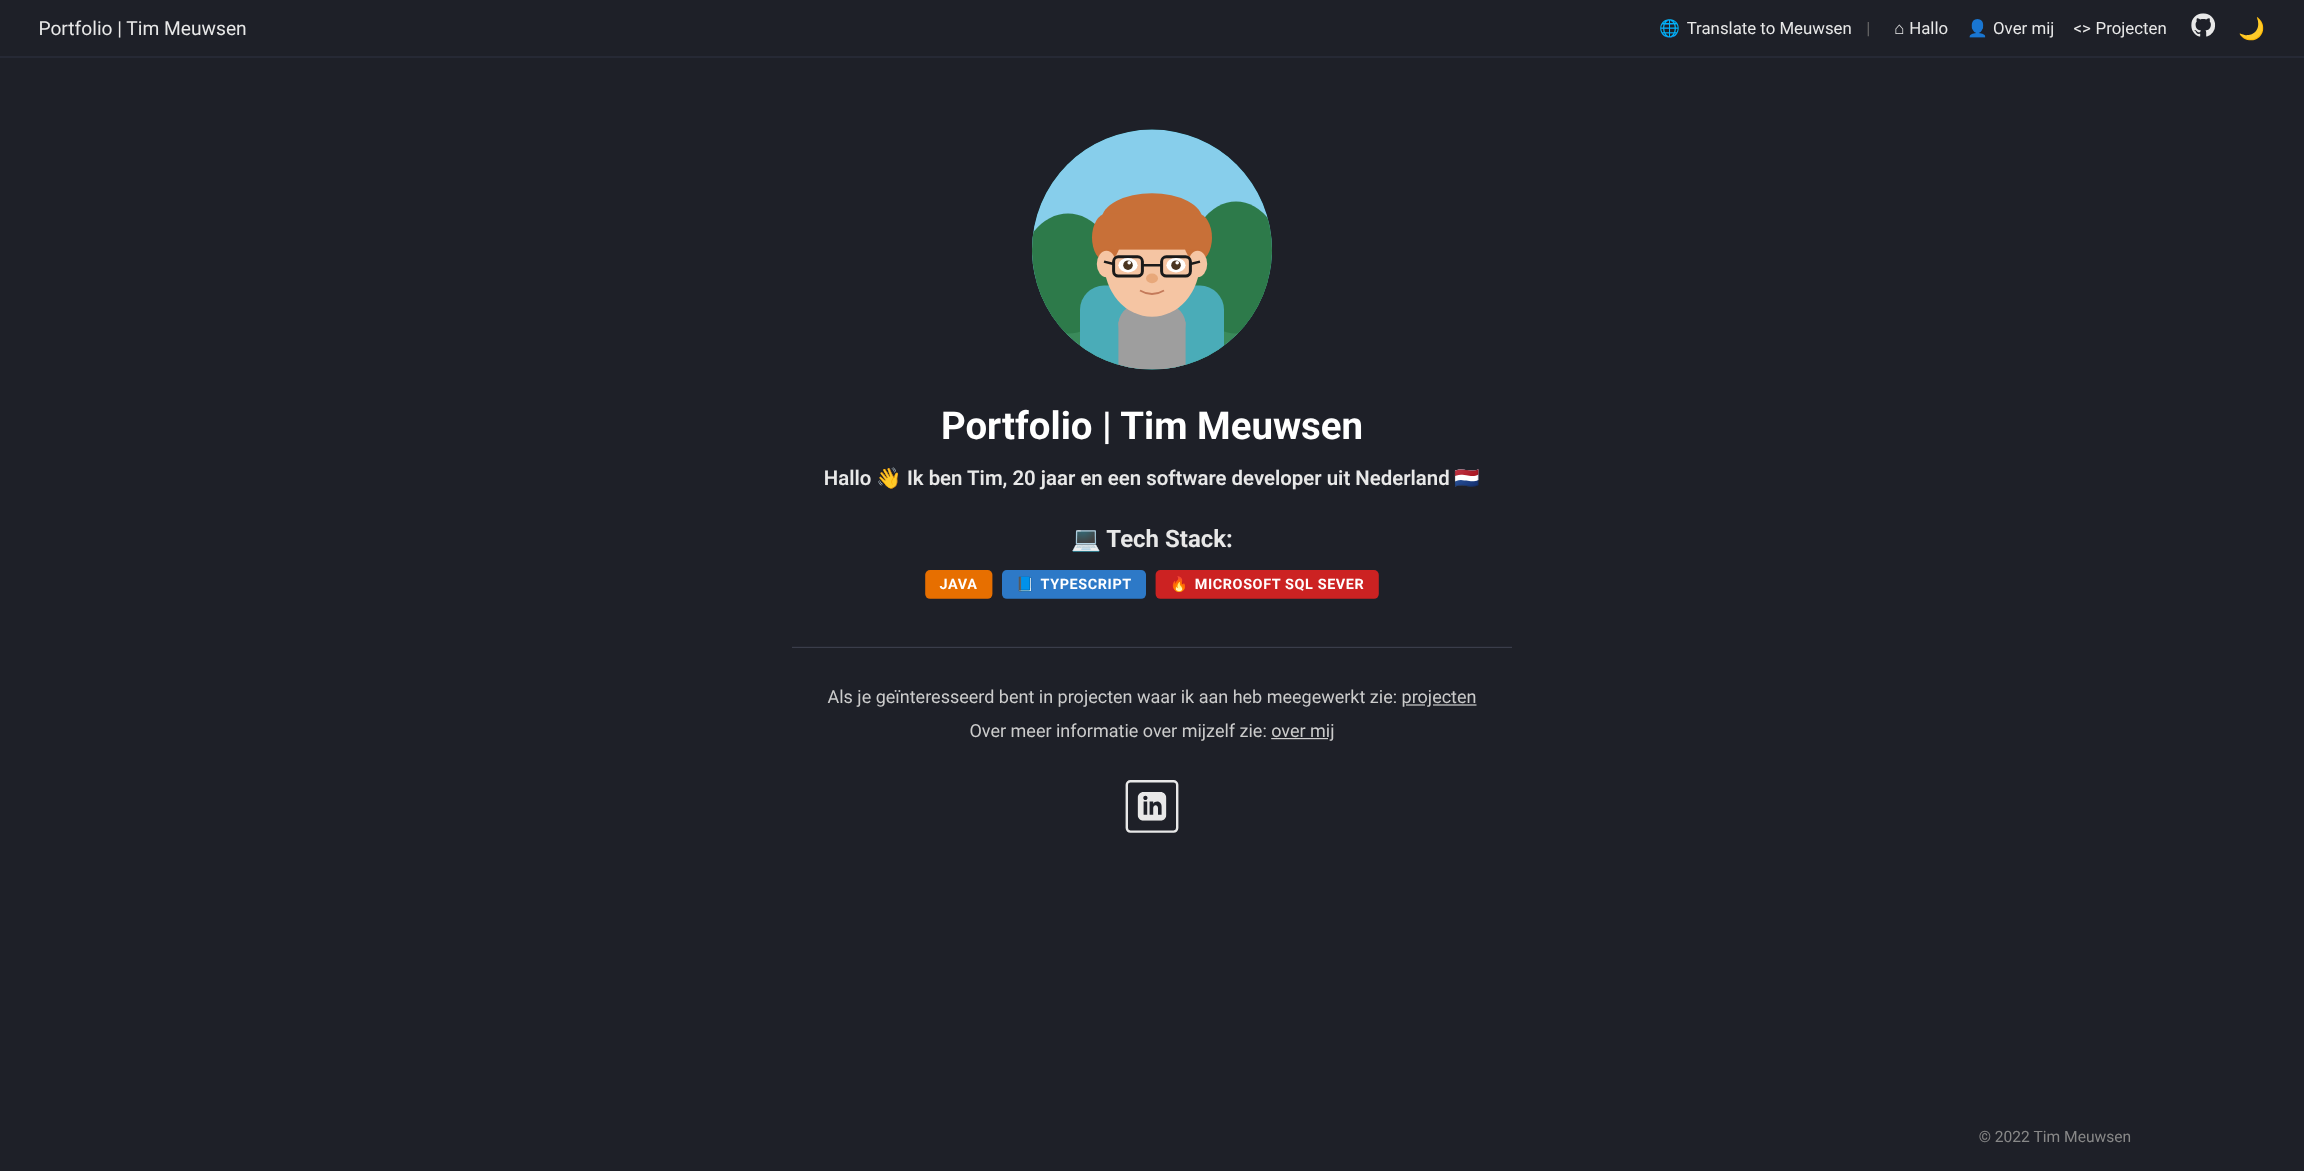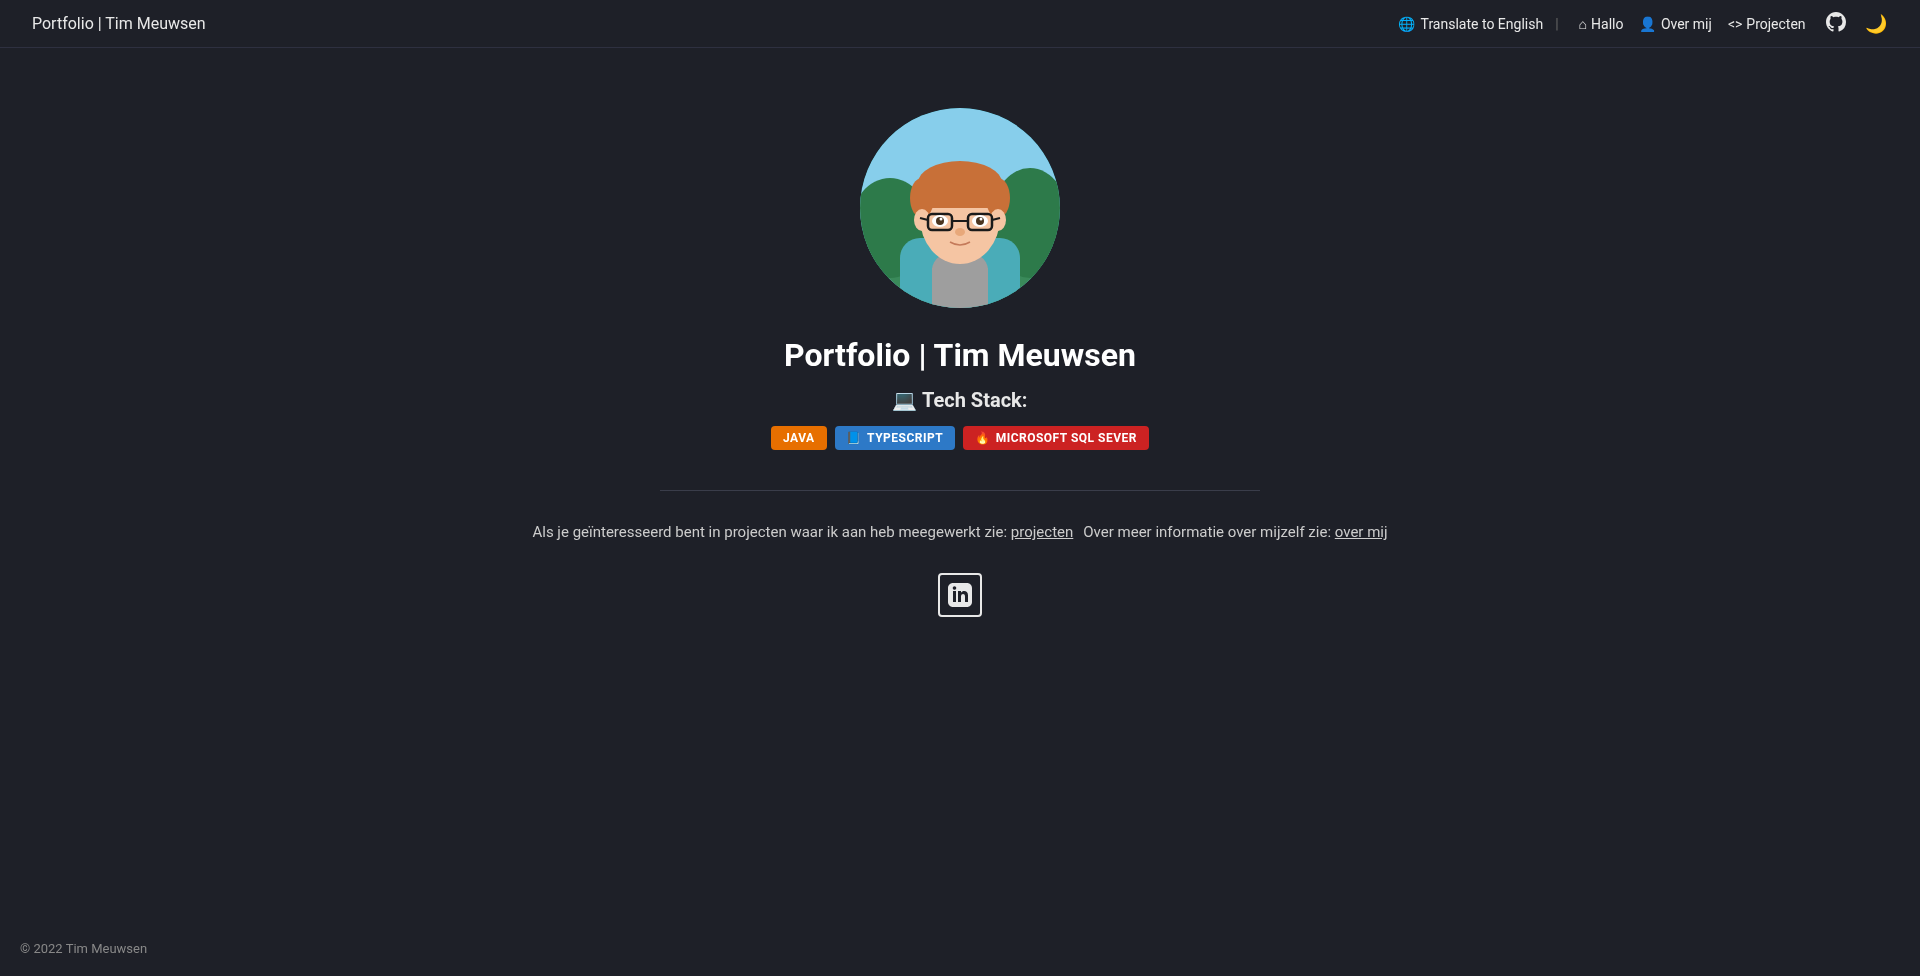--- a/index.html
+++ b/index.html
@@ -159,21 +159,21 @@
     .divider {
       width: 600px;
       height: 1px;
       background-color: #3a3d4a;
       margin-bottom: 32px;
     }
 
     
     .info-section {
       display: flex;
-      flex-direction: row;
+      flex-direction: column;
       align-items: center;
       gap: 10px;
       margin-bottom: 32px;
     }
 
     .info-text {
       font-size: 15px;
       color: #cccccc;
       text-align: center;
     }
@@ -195,35 +195,35 @@
       justify-content: center;
       cursor: pointer;
       margin-bottom: 120px;
     }
 
     
     footer {
       position: absolute;
       bottom: 0;
       width: 1796px;
-      text-align: left;
+      text-align: right;
       padding: 20px;
       font-size: 13px;
       color: #888;
     }
   </style>
 </head>
 <body>
 
 <nav>
   <span>Portfolio | Tim Meuwsen</span>
   <div class="nav-right">
     <a class="translate-btn">
       <span>🌐</span>
-      <span>Translate to English</span>
+      <span>Translate to Meuwsen</span>
     </a>
     <span class="nav-divider">|</span>
     <a class="nav-link">
       <span>⌂</span>
       <span>Hallo</span>
     </a>
     <a class="nav-link">
       <span>👤</span>
       <span>Over mij</span>
     </a>
@@ -281,20 +281,21 @@
       <circle cx="121" cy="111" r="1.5" fill="#fff"></circle>
 
       <ellipse cx="100" cy="124" rx="5" ry="4" fill="#e8a87a"></ellipse>
 
       <path d="M 90 134 Q 100 140 110 134" stroke="#c47a5a" stroke-width="1.5" fill="none"></path>
     </svg>
   </div>
 
   <h1 class="page-title">Portfolio | Tim Meuwsen</h1>
 
+  <p class="subtitle">Hallo 👋 Ik ben Tim, 20 jaar en een software developer uit Nederland 🇳🇱</p>
 
   <p class="tech-stack-label">💻 Tech Stack:</p>
 
   <div class="tech-badges">
     <span class="badge badge-java">
       <span>JAVA</span>
     </span>
     <span class="badge badge-typescript">
       <span style="font-size:12px;">📘</span>
       <span>TYPESCRIPT</span>

